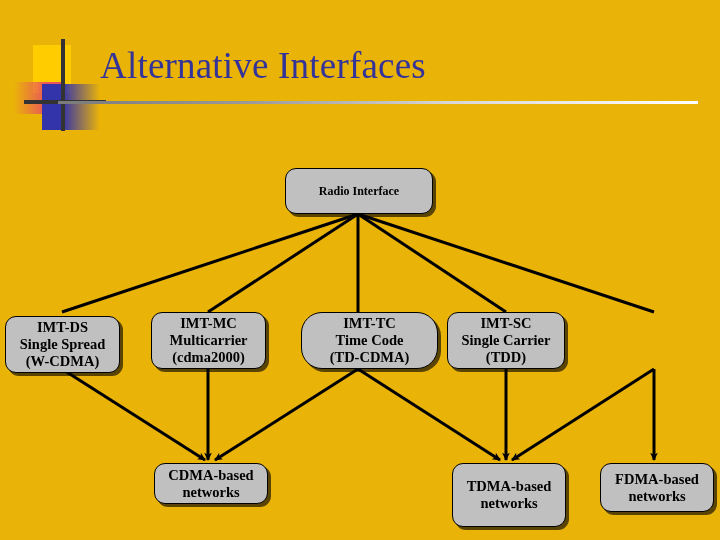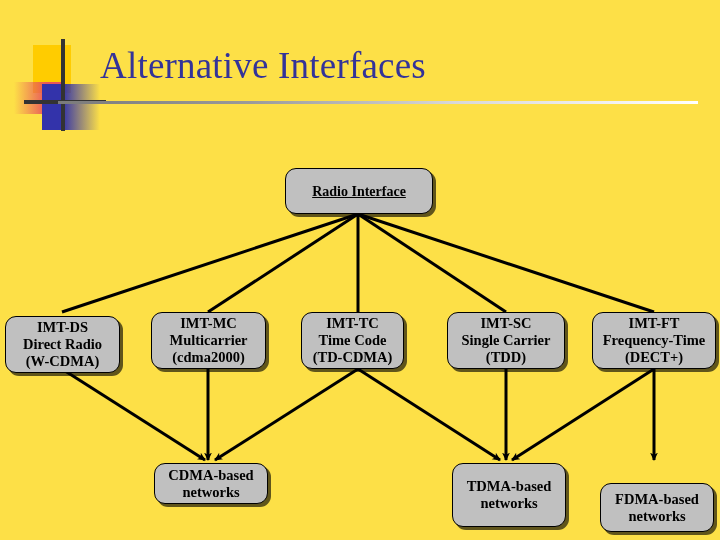--- a/index.html
+++ b/index.html
@@ -4,21 +4,21 @@
 <style>
   html, body {
     margin: 0;
     padding: 0;
     background: #ffffff;
   }
   #slide {
     position: relative;
     width: 720px;
     height: 540px;
-    background: #fde047;
+    background: #eab308;
     overflow: hidden;
     font-family: "Liberation Serif", "DejaVu Serif", serif;
   }
 
   
   #title-area {
     position: absolute;
     left: 0; top: 0;
     width: 720px; height: 115px;
   }
@@ -95,21 +95,21 @@
     align-items: center;
     justify-content: center;
     text-align: center;
     color: #000000;
     font-weight: bold;
     font-size: 14.5px;
     line-height: 17px;
     font-family: "Liberation Serif", "DejaVu Serif", serif;
   }
   .node .ln { display: block; white-space: nowrap; }
-  .node.root { font-size: 14px; text-decoration: underline; }
+  .node.root { font-size: 12px; }
 </style>
 </head>
 <body>
 
 <div id="slide">
 
   <div id="title-area">
     <div class="logo-yellow"></div>
     <div class="logo-red"></div>
     <div class="logo-blue"></div>
@@ -145,57 +145,52 @@
         <line x1="654" y1="369" x2="654" y2="460"></line>
       </g>
     </svg>
 
     <div class="node root" style="left:285px; top:168px; width:148px; height:46px;">
       <span class="ln">Radio Interface</span>
     </div>
 
     <div class="node" style="left:5px; top:316px; width:115px; height:57px;">
       <span class="ln">IMT-DS</span>
-      <span class="ln">Direct Radio</span>
+      <span class="ln">Single Spread</span>
       <span class="ln">(W-CDMA)</span>
     </div>
 
     <div class="node" style="left:151px; top:312px; width:115px; height:57px;text-align:right;">
       <span class="ln">IMT-MC</span>
       <span class="ln">Multicarrier</span>
       <span class="ln">(cdma2000)</span>
     </div>
 
-    <div class="node" style="left:301px; top:312px; width:103px; height:57px;">
+    <div class="node" style="left:301px; top:312px; width:137px; height:57px;border-radius:21px;">
       <span class="ln">IMT-TC</span>
       <span class="ln">Time Code</span>
       <span class="ln">(TD-CDMA)</span>
     </div>
 
     <div class="node" style="left:447px; top:312px; width:118px; height:57px;">
       <span class="ln">IMT-SC</span>
       <span class="ln">Single Carrier</span>
       <span class="ln">(TDD)</span>
     </div>
 
-    <div class="node" style="left:592px; top:312px; width:124px; height:57px;">
-      <span class="ln">IMT-FT</span>
-      <span class="ln">Frequency-Time</span>
-      <span class="ln">(DECT+)</span>
-    </div>
 
     <div class="node" style="left:154px; top:463px; width:114px; height:41px;">
       <span class="ln">CDMA-based</span>
       <span class="ln">networks</span>
     </div>
 
     <div class="node" style="left:452px; top:463px; width:114px; height:64px;">
       <span class="ln">TDMA-based</span>
       <span class="ln">networks</span>
     </div>
 
-    <div class="node" style="left:600px; top:463px; width:114px; height:49px;margin-top:20px;">
+    <div class="node" style="left:600px; top:463px; width:114px; height:49px;">
       <span class="ln">FDMA-based</span>
       <span class="ln">networks</span>
     </div>
 
   </div>
 </div>
 
 </body></html>

